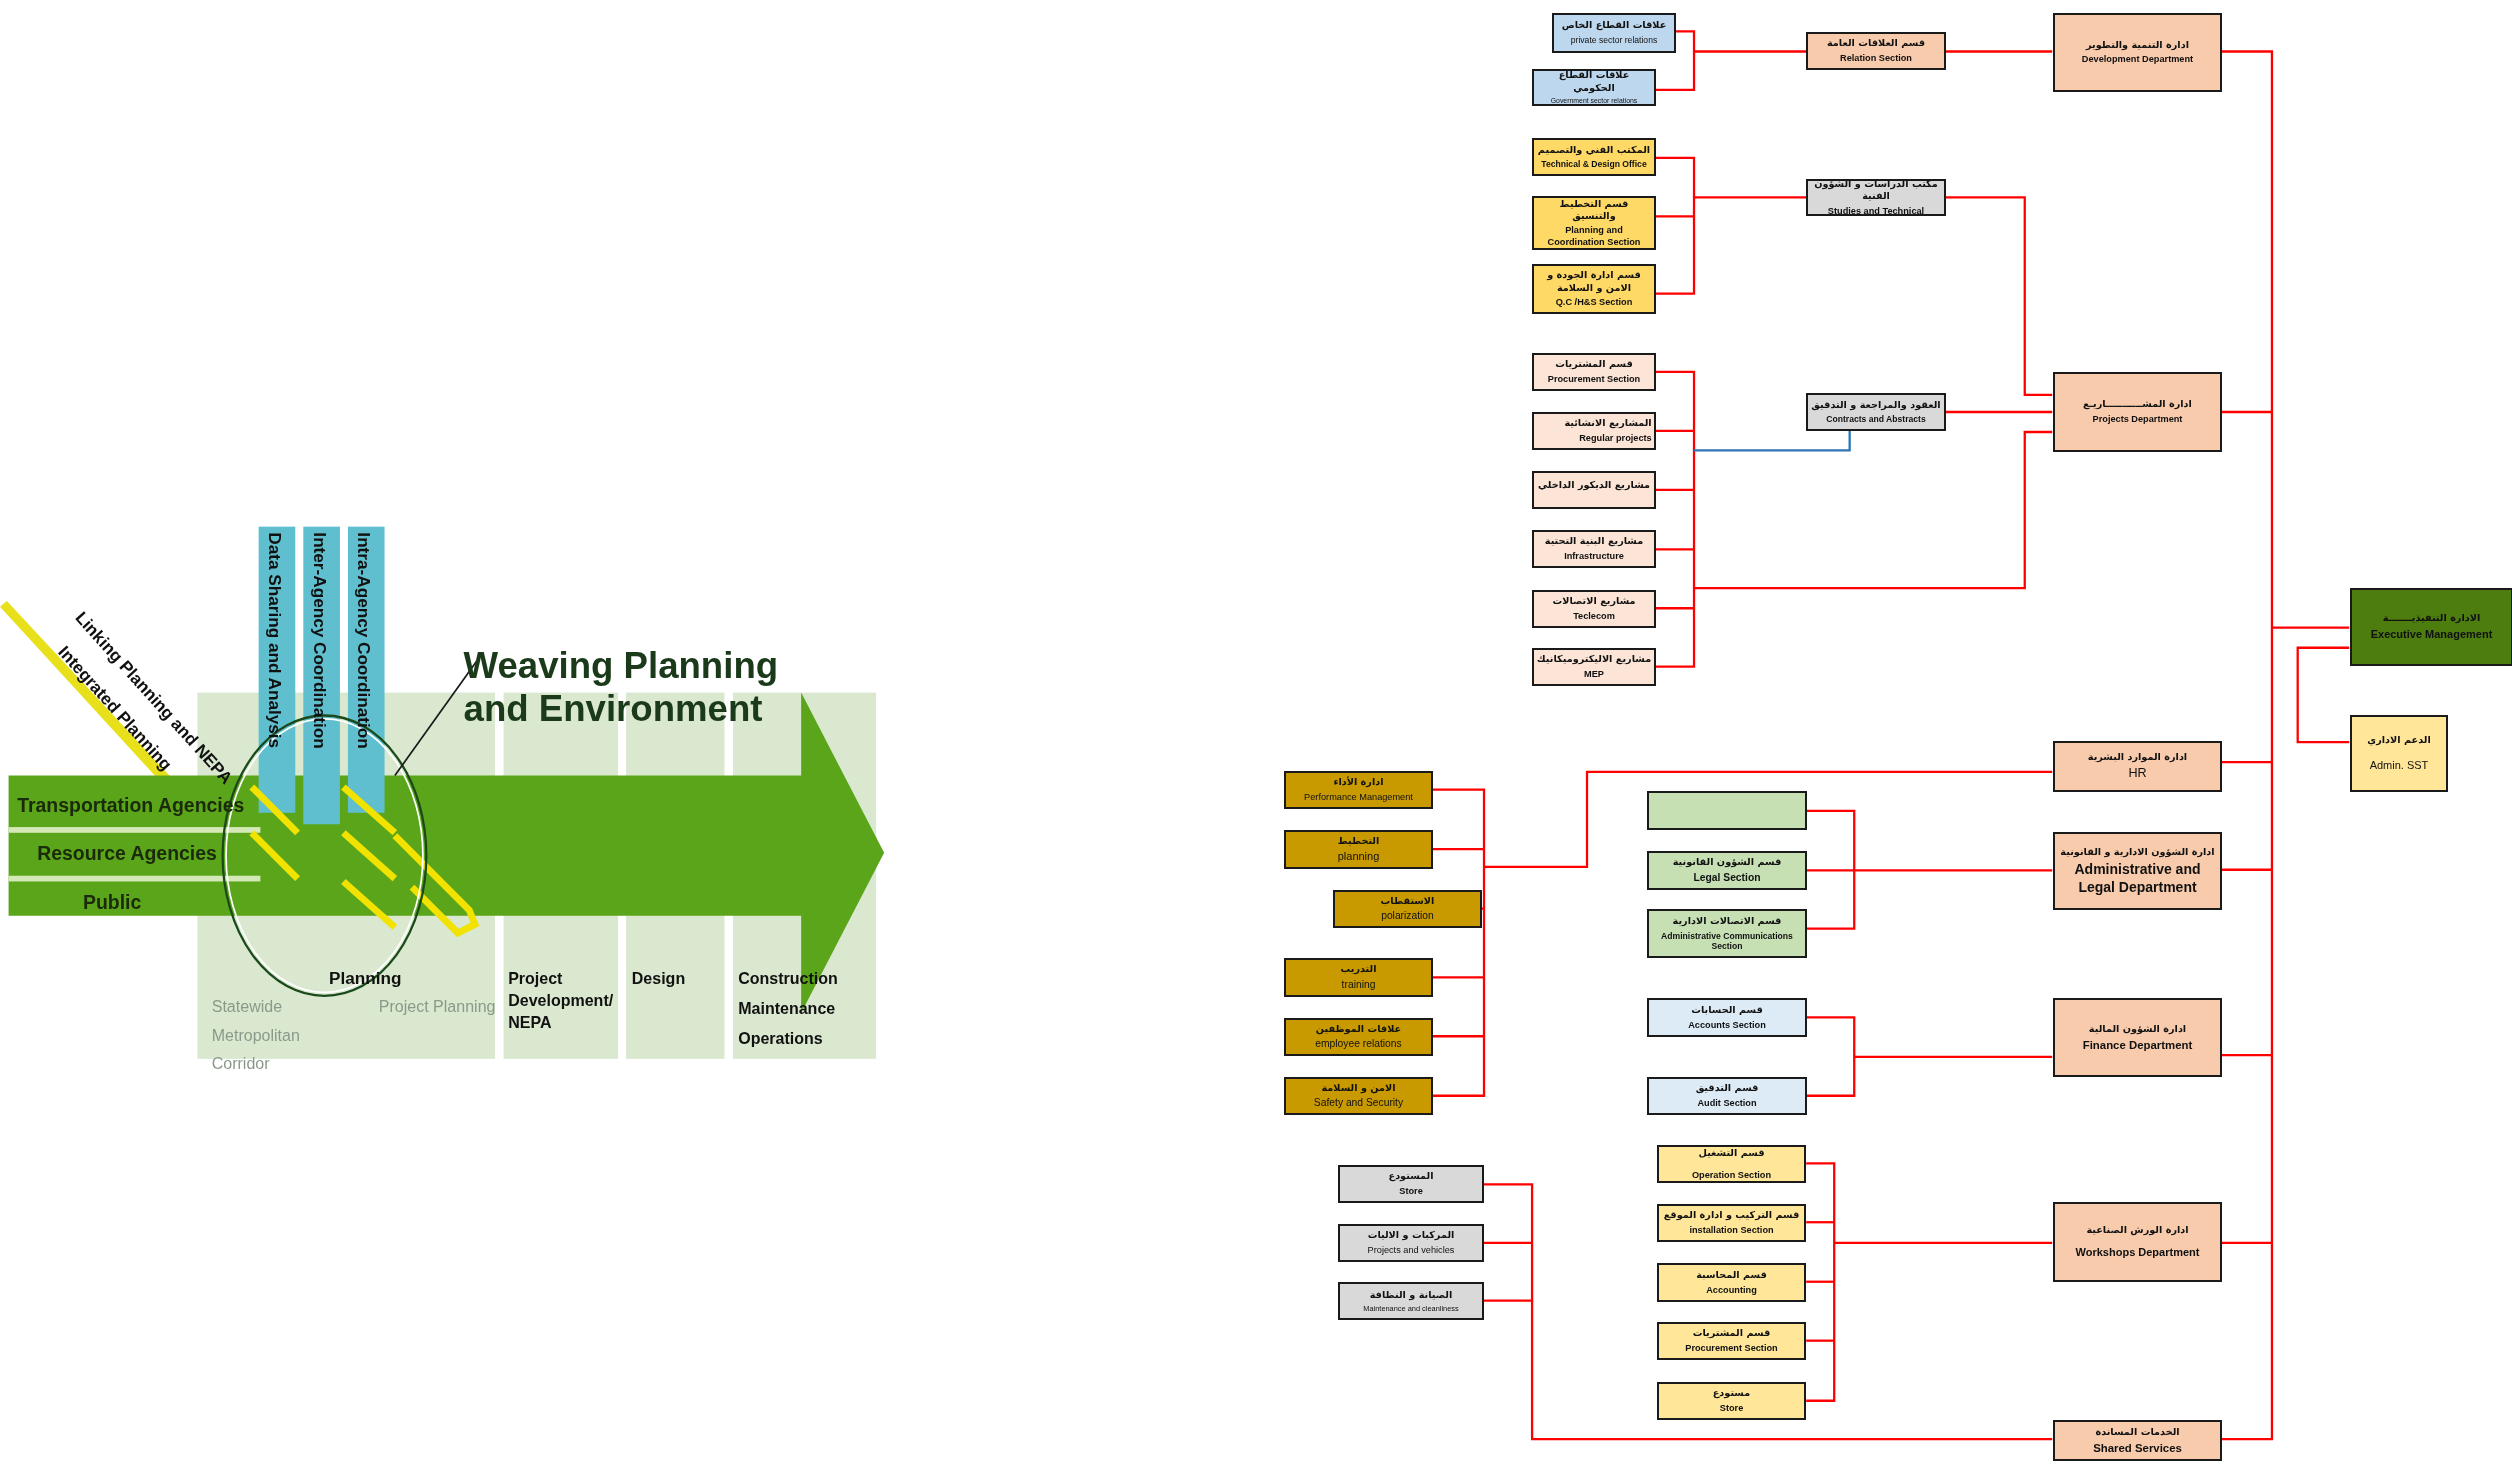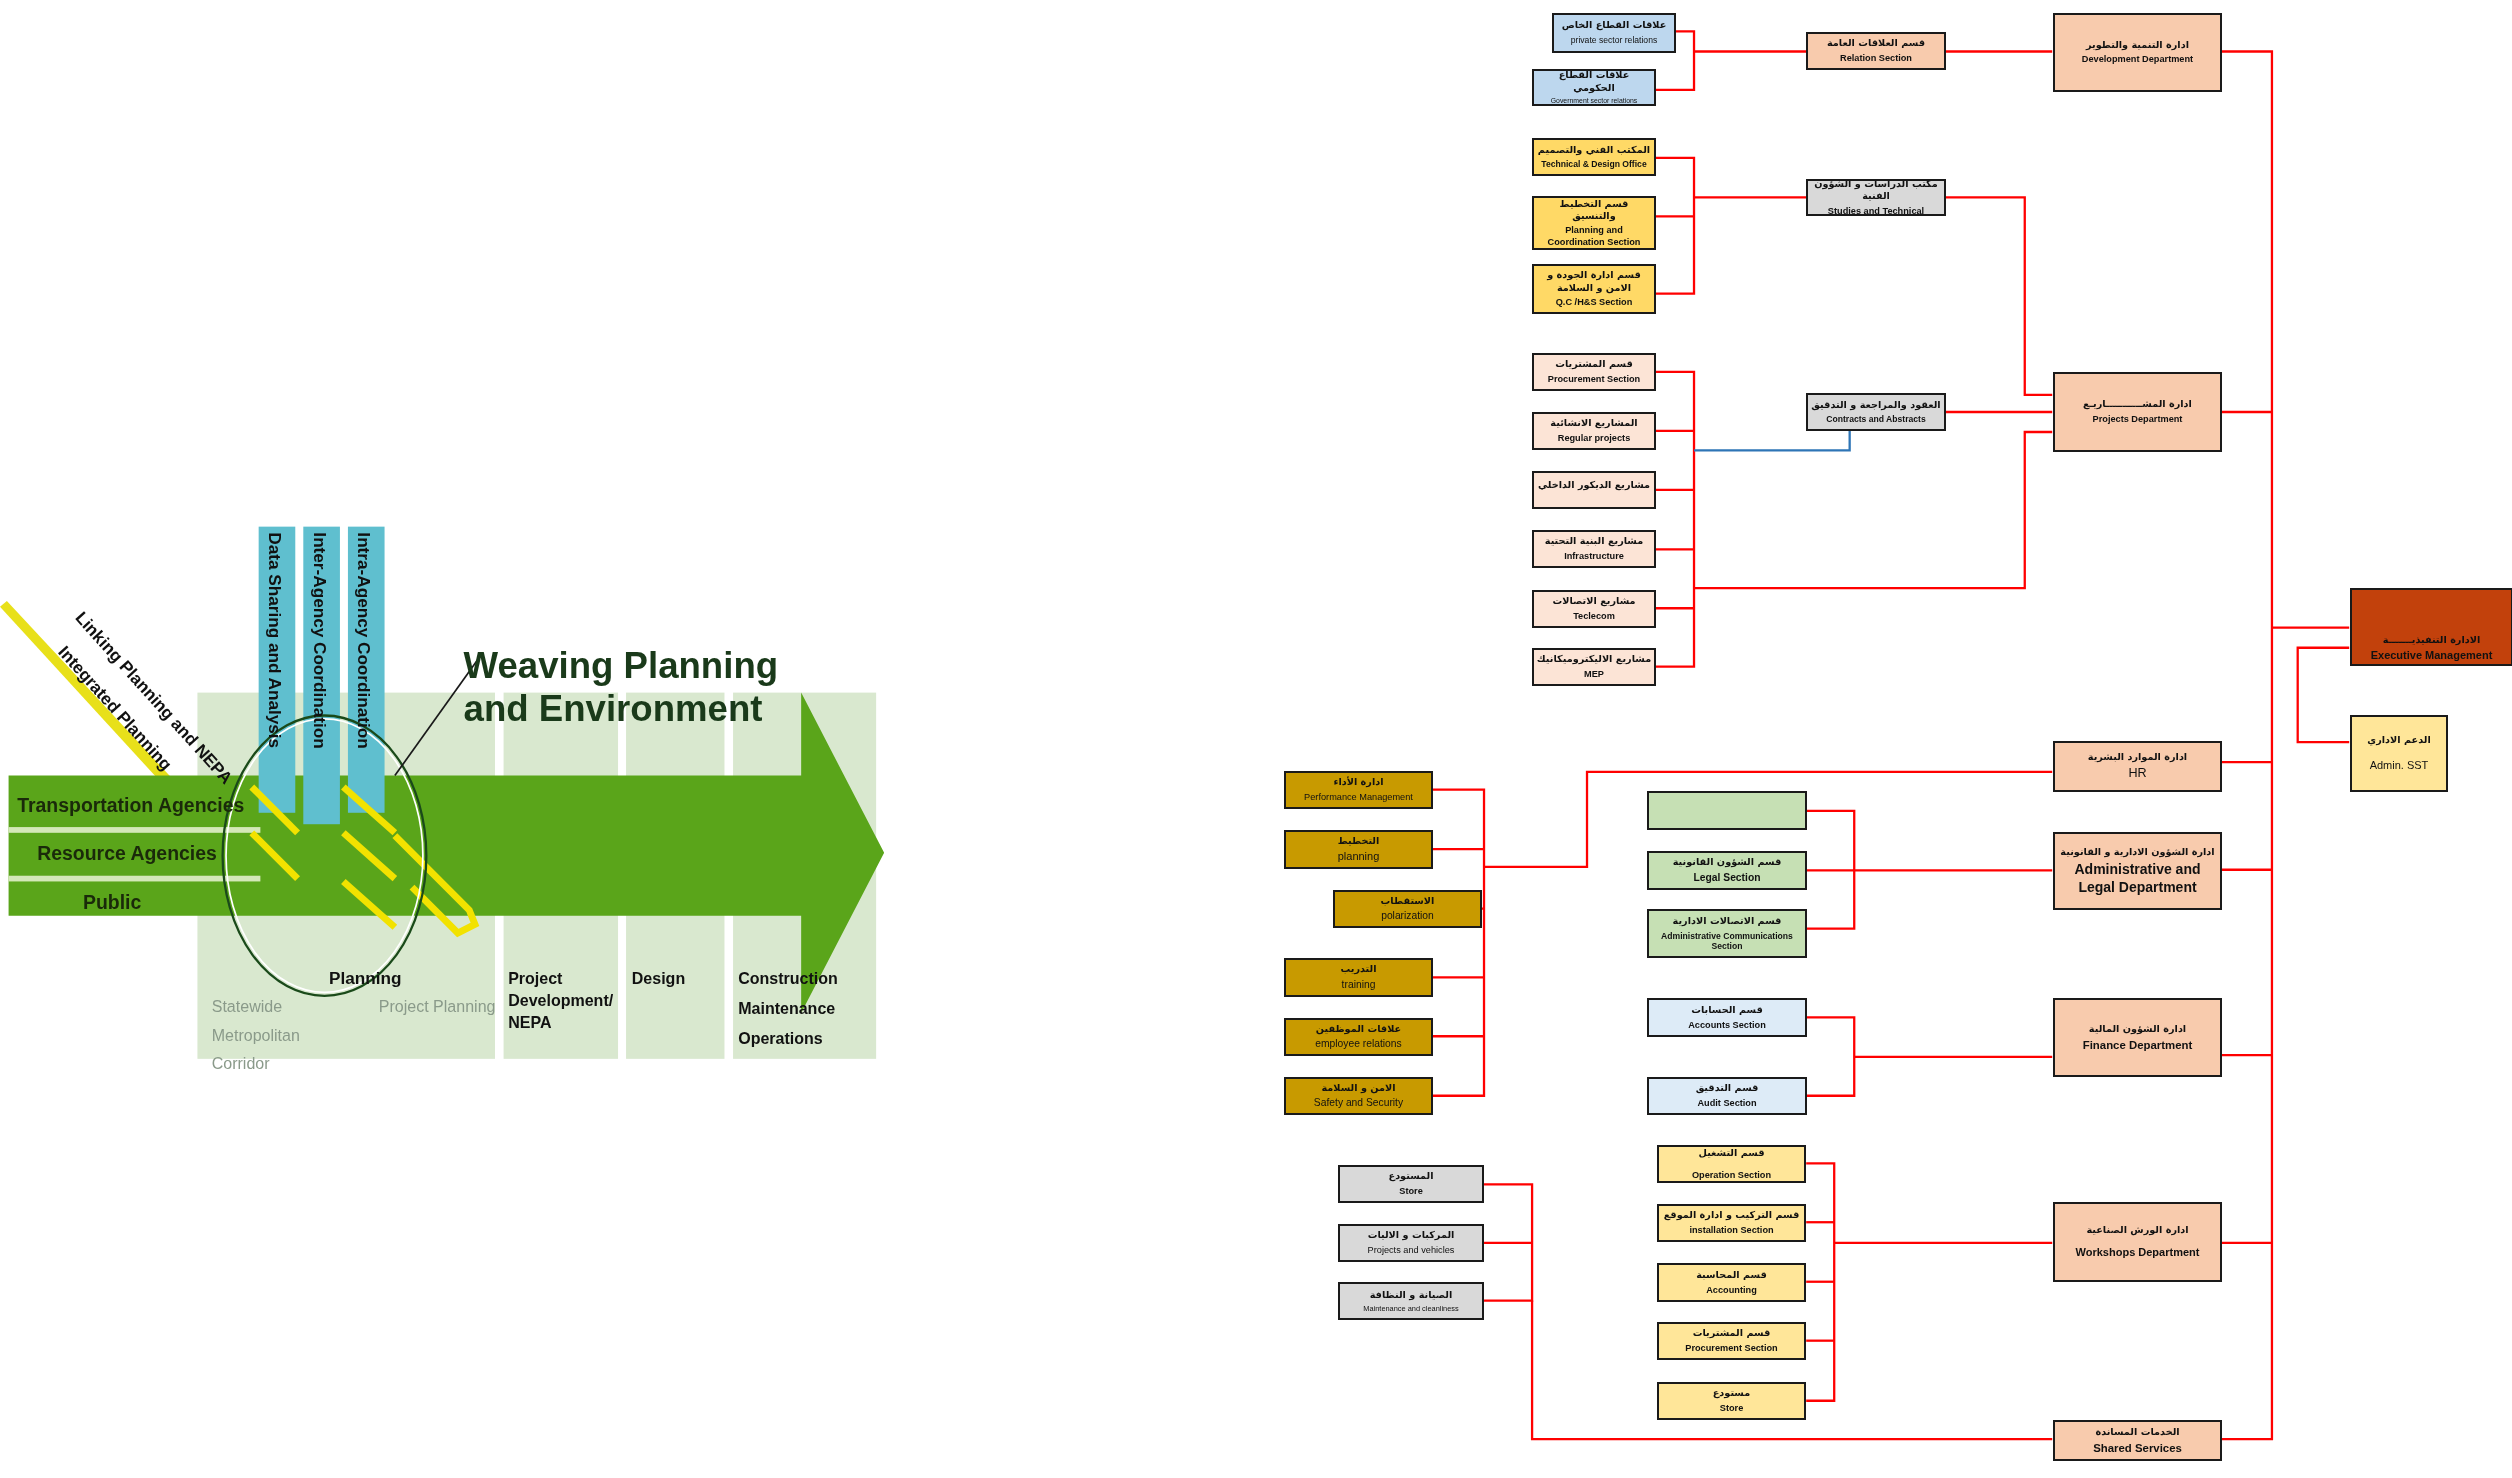--- a/index.html
+++ b/index.html
@@ -12,21 +12,21 @@
   .box .en.light { font-weight:normal; }
   .c-blue { background:#bdd7ee; }
   .c-peach { background:#f8cbad; }
   .c-peach-l { background:#fce4d6; }
   .c-yellow { background:#ffd966; }
   .c-yellow-l { background:#ffe699; }
   .c-gray { background:#d9d9d9; }
   .c-green { background:#c6e0b4; }
   .c-lblue { background:#ddebf7; }
   .c-gold { background:#c89a00; }
-  .c-red { background:#c2410c;justify-content:flex-end; }
+  .c-red { background:#4d7c0f; }
   svg text { font-family:"Liberation Sans", sans-serif; }
 </style>
 </head>
 <body>
 
 <svg id="wpe" viewBox="0 0 1550 1060" xmlns="http://www.w3.org/2000/svg">
 
   <rect x="345" y="310" width="520" height="640" fill="#d9e8cf"></rect>
   <rect x="880" y="310" width="200" height="640" fill="#d9e8cf"></rect>
   <rect x="1094" y="310" width="172" height="640" fill="#d9e8cf"></rect>
@@ -171,21 +171,21 @@
   </div>
   <div class="box c-gray" style="left:1806px;top:179px;width:140px;height:37px;">
     <span class="ar">مكتب الدراسات و الشؤون الفنية</span>
     <span class="en">Studies and Technical</span>
   </div>
 
   <div class="box c-peach-l" style="left:1532px;top:353px;width:124px;height:38px;">
     <span class="ar">قسم المشتريات</span>
     <span class="en">Procurement Section</span>
   </div>
-  <div class="box c-peach-l" style="left:1532px;top:412px;width:124px;height:38px;">
+  <div class="box c-peach-l" style="left:1532px;top:412px;width:124px;height:38px;align-items:flex-end;">
     <span class="ar">المشاريع الانشائية</span>
     <span class="en">Regular projects</span>
   </div>
   <div class="box c-peach-l" style="left:1532px;top:471px;width:124px;height:38px;justify-content:flex-start;padding-top:5.7px;">
     <span class="ar">مشاريع الديكور الداخلي</span>
   </div>
   <div class="box c-peach-l" style="left:1532px;top:530px;width:124px;height:38px;">
     <span class="ar">مشاريع البنية التحتية</span>
     <span class="en">Infrastructure</span>
   </div>

